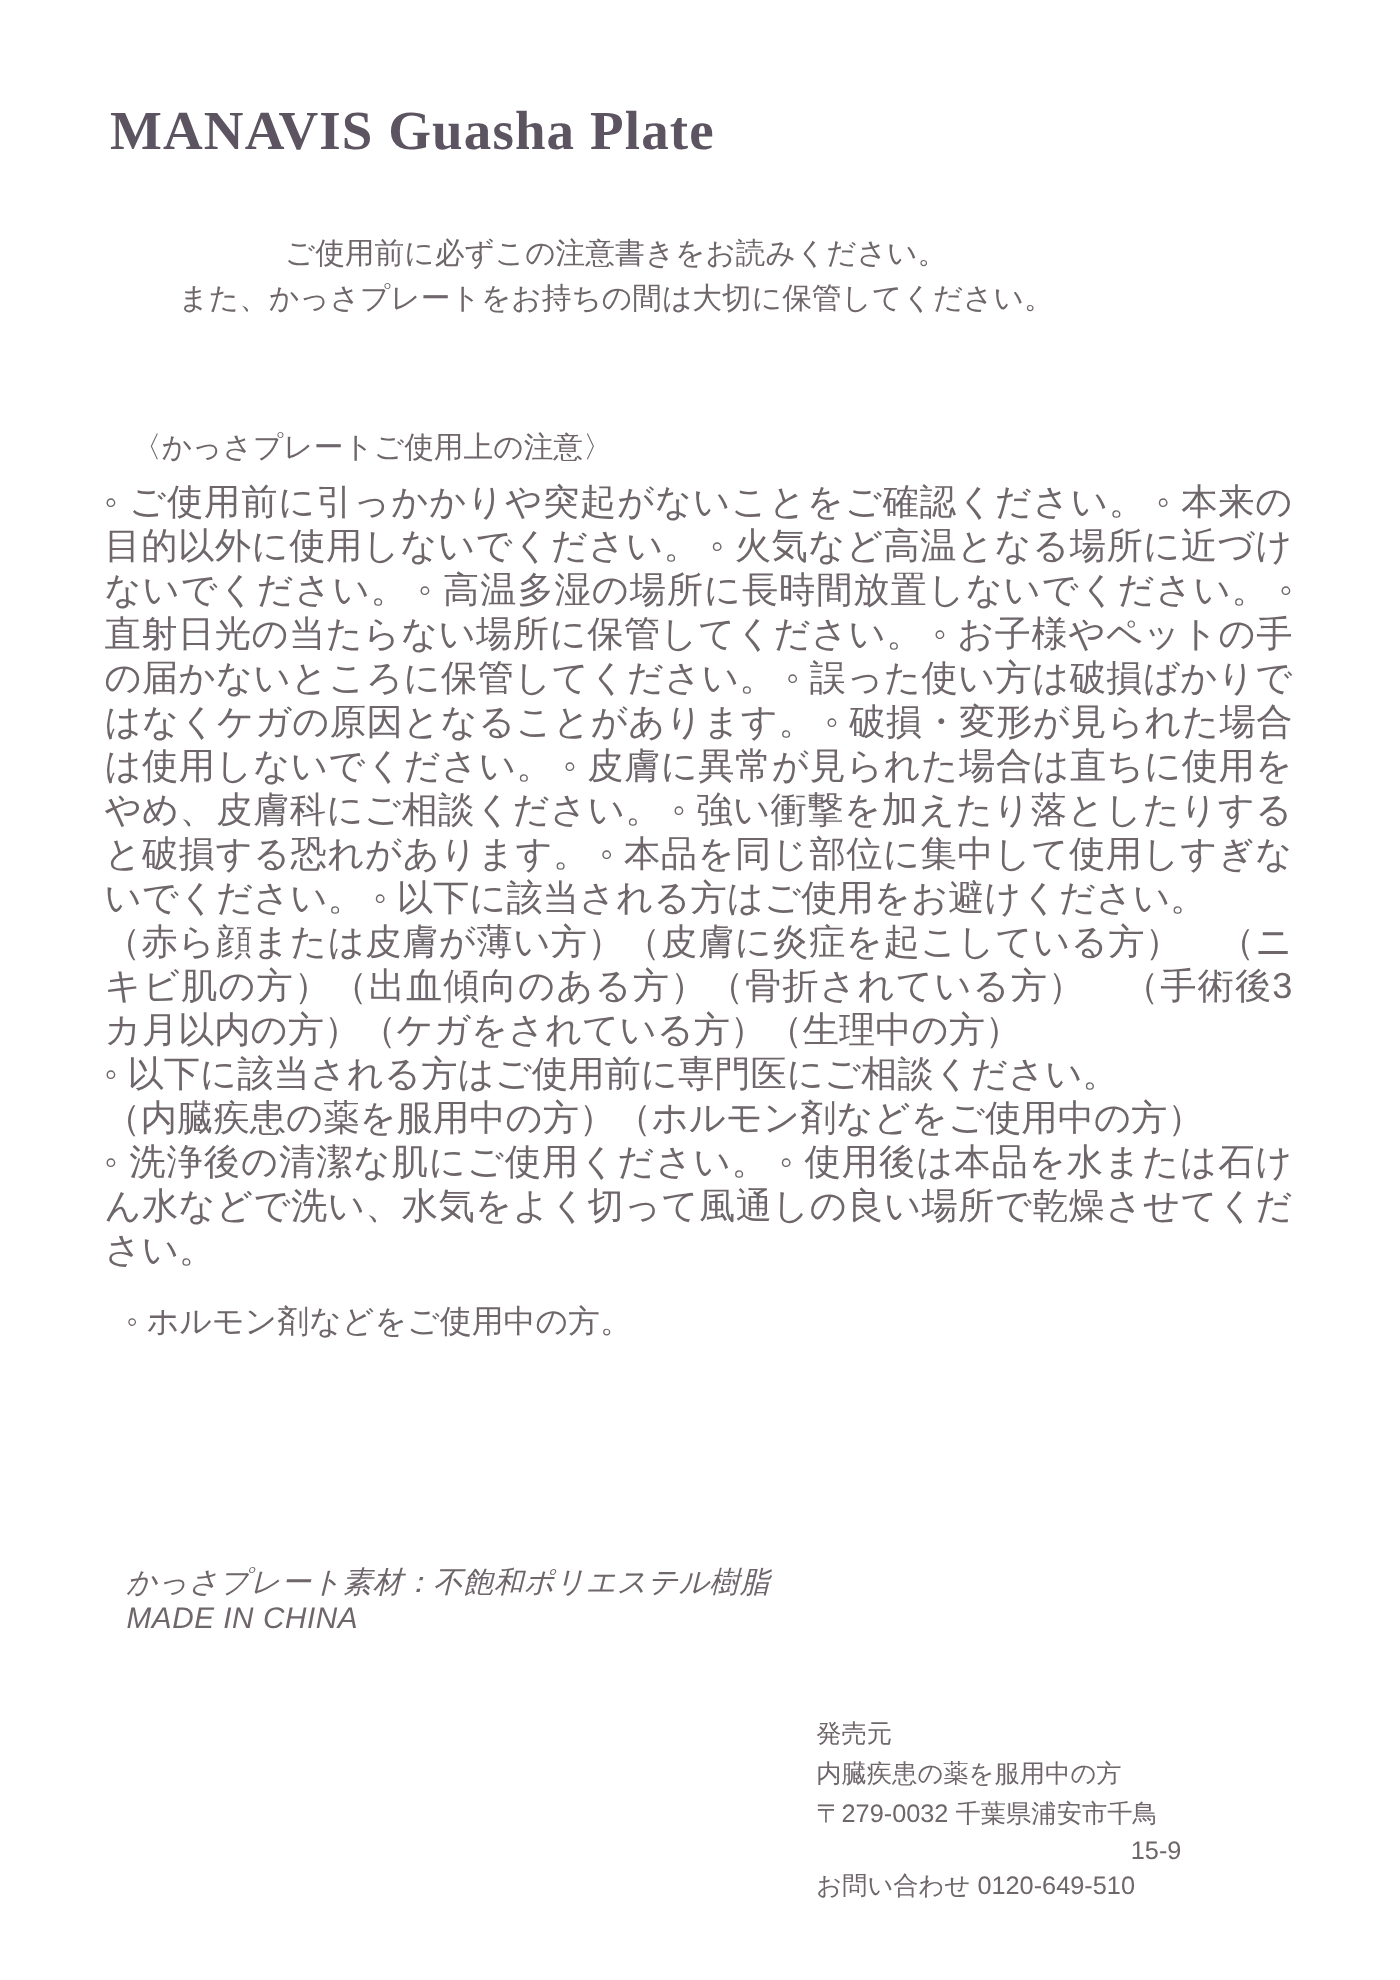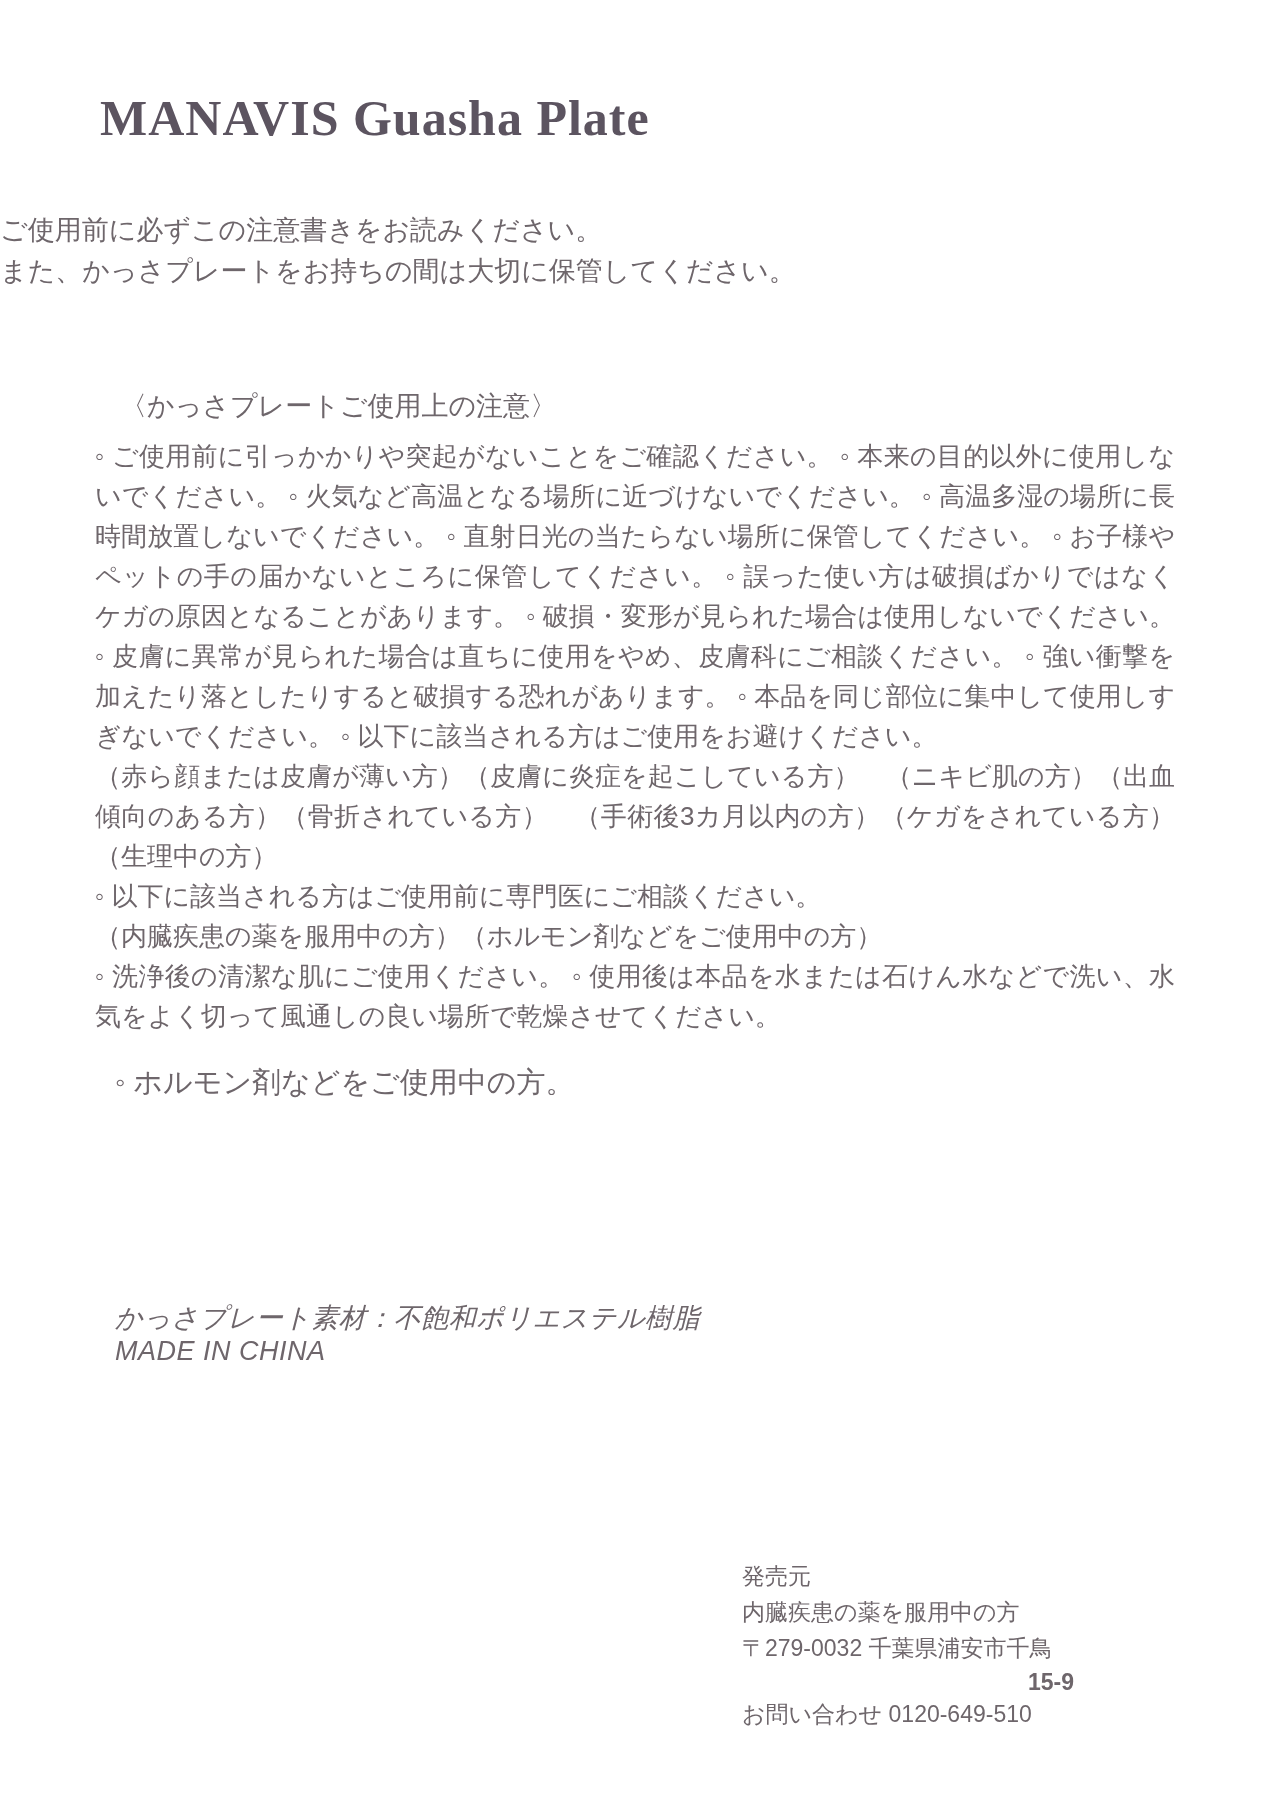--- a/index.html
+++ b/index.html
@@ -23,34 +23,34 @@
     font-family: "Liberation Serif", "DejaVu Serif", serif;
     font-weight: bold;
     font-size: 50px;
     line-height: 60px;
     color: #5c5460;
     letter-spacing: 1px;
   }
   .intro {
     width: 1120px;
     margin-top: 62px;
-    text-align: left;
+    text-align: center;
     font-size: 27px;
     line-height: 41px;
     color: #6e666b;
   }
   .notice-heading {
     margin: 96px 0 0 120px;
     font-size: 27px;
     line-height: 36px;
   }
   .body-text {
     width: 1080px;
     margin: 12px 0 0 95px;
-    font-size: 26px;
+    font-size: 33px;
     line-height: 40px;
     text-align: justify;
   }
   .body-text p {
     margin: 0;
     padding: 0;
   }
   .individual-note {
     margin: 26px 0 0 115px;
     font-size: 29px;
@@ -67,21 +67,20 @@
     position: absolute;
     left: 742px;
     top: 1522px;
     font-size: 23px;
     line-height: 36px;
     margin-top: 36px;
   }
   .footer .addr2 {
     padding-left: 286px;
     line-height: 32px;
-    font-weight: bold;
   }
   .footer .contact {
     line-height: 32px;
   }
 </style>
 </head>
 <body>
 
 <div class="page">
 

